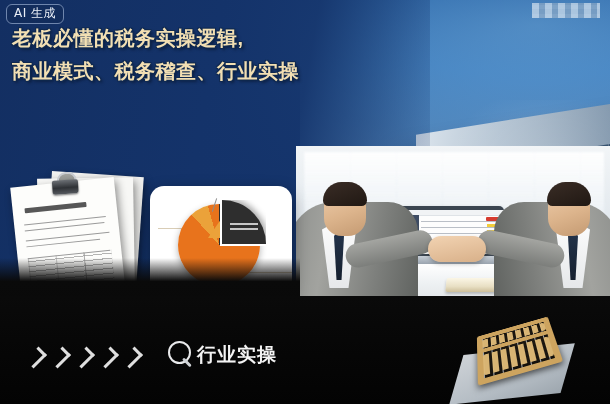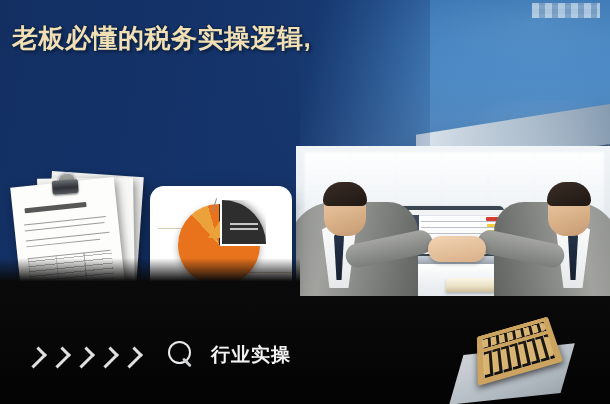--- a/index.html
+++ b/index.html
@@ -83,21 +83,21 @@
     color:#e9eef6;font-size:12px;line-height:15px;letter-spacing:.5px;
     background:rgba(18,40,80,.35);
     white-space:nowrap;
   }
 
   
   .headline{
     position:absolute;left:12px;top:22px;width:560px;
     font-family:Liberation Sans, sans-serif;
     font-weight:bold;
-    font-size:26px;line-height:33px;
+    font-size:20px;line-height:33px;
     color:#f2dfb3;
     letter-spacing:.5px;
     text-shadow:
        1px 1px 0 #10294f, -1px 1px 0 #10294f, 1px -1px 0 #10294f, -1px -1px 0 #10294f,
        2px 2px 3px rgba(4,14,32,.65);
     white-space:nowrap;
   }
   .headline .ln{display:block;}
 
   
@@ -332,21 +332,21 @@
   }
 
   
   .chevrons{position:absolute;left:30px;top:348px;display:flex;gap:12px;}
   .chev{
     width:9px;height:16px;
     border-right:3px solid #f2f2f2;border-top:3px solid #f2f2f2;
     transform:rotate(45deg);
     opacity:.92;
   }
-  .search-group{position:absolute;left:168px;top:341px;display:flex;align-items:center;gap:17px;}
+  .search-group{position:absolute;left:168px;top:341px;display:flex;align-items:center;gap:3px;}
   .mag{position:relative;width:26px;height:26px;}
   .mag .ring{
     position:absolute;left:0;top:0;width:19px;height:19px;border-radius:50%;
     border:2.5px solid #e9eaec;
   }
   .mag .handle{
     position:absolute;left:15px;top:16px;width:11px;height:3px;background:#cfd2d6;
     transform:rotate(45deg);transform-origin:left center;border-radius:2px;
   }
   .search-label{
@@ -367,23 +367,25 @@
     <div class="bld-main"></div>
     <div class="bld-cap"></div>
     <div class="bld-left"></div>
     <div class="bld-glow"></div>
   </div>
 
   <div class="bg-navy-left"></div>
 
   <div class="watermark"></div>
 
+  <div class="ai-badge">AI 生成</div>
 
   <div class="headline">
     <span class="ln">老板必懂的税务实操逻辑,</span>
+    <span class="ln">商业模式、税务稽查、行业实操</span>
   </div>
 
   <div class="photo">
     <div class="ph-bgwall"></div>
     <div class="ph-window"></div>
     <div class="ph-deskedge"></div>
     <div class="ph-desk"></div>
 
     <div class="laptop">
       <div class="lid">

